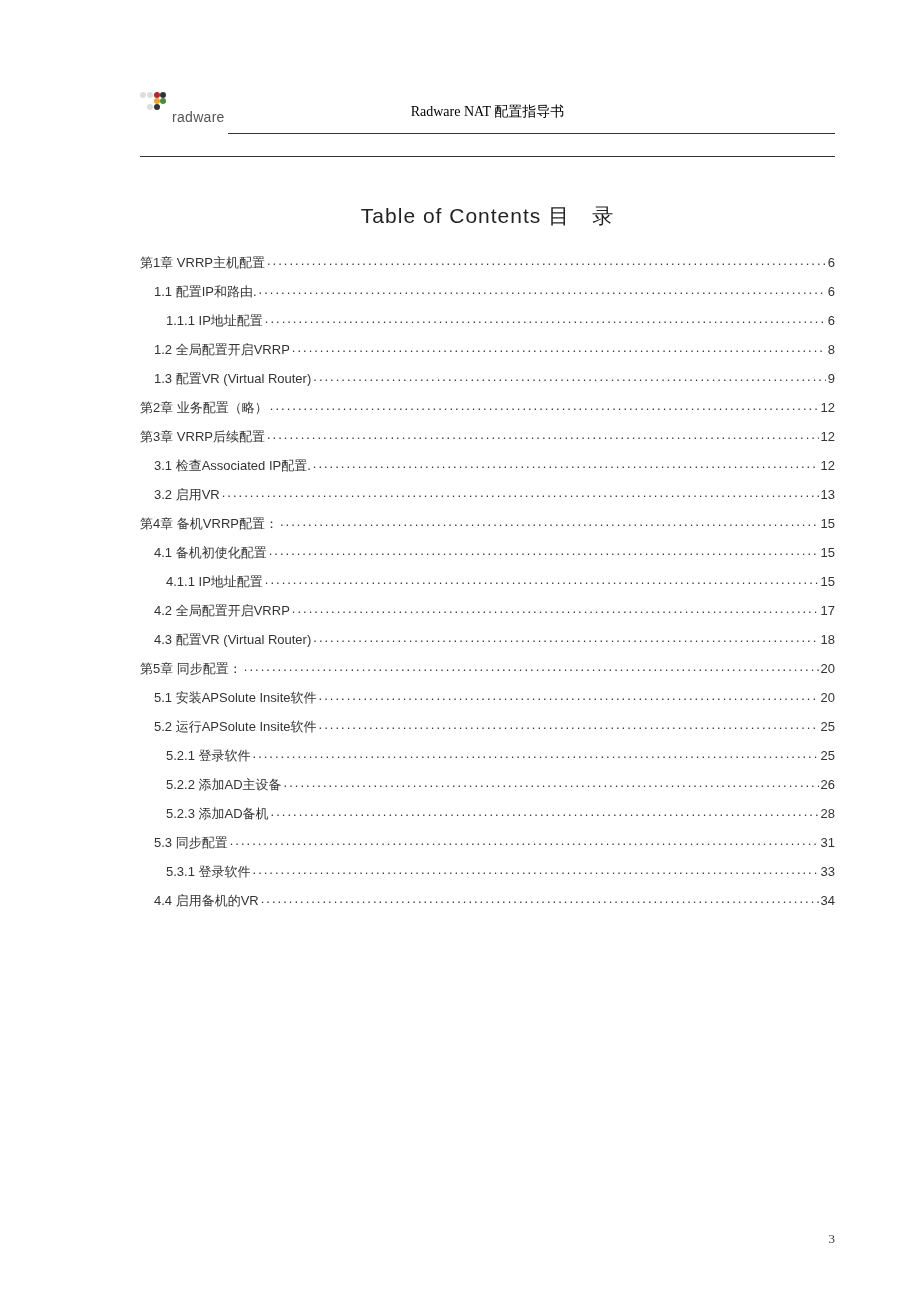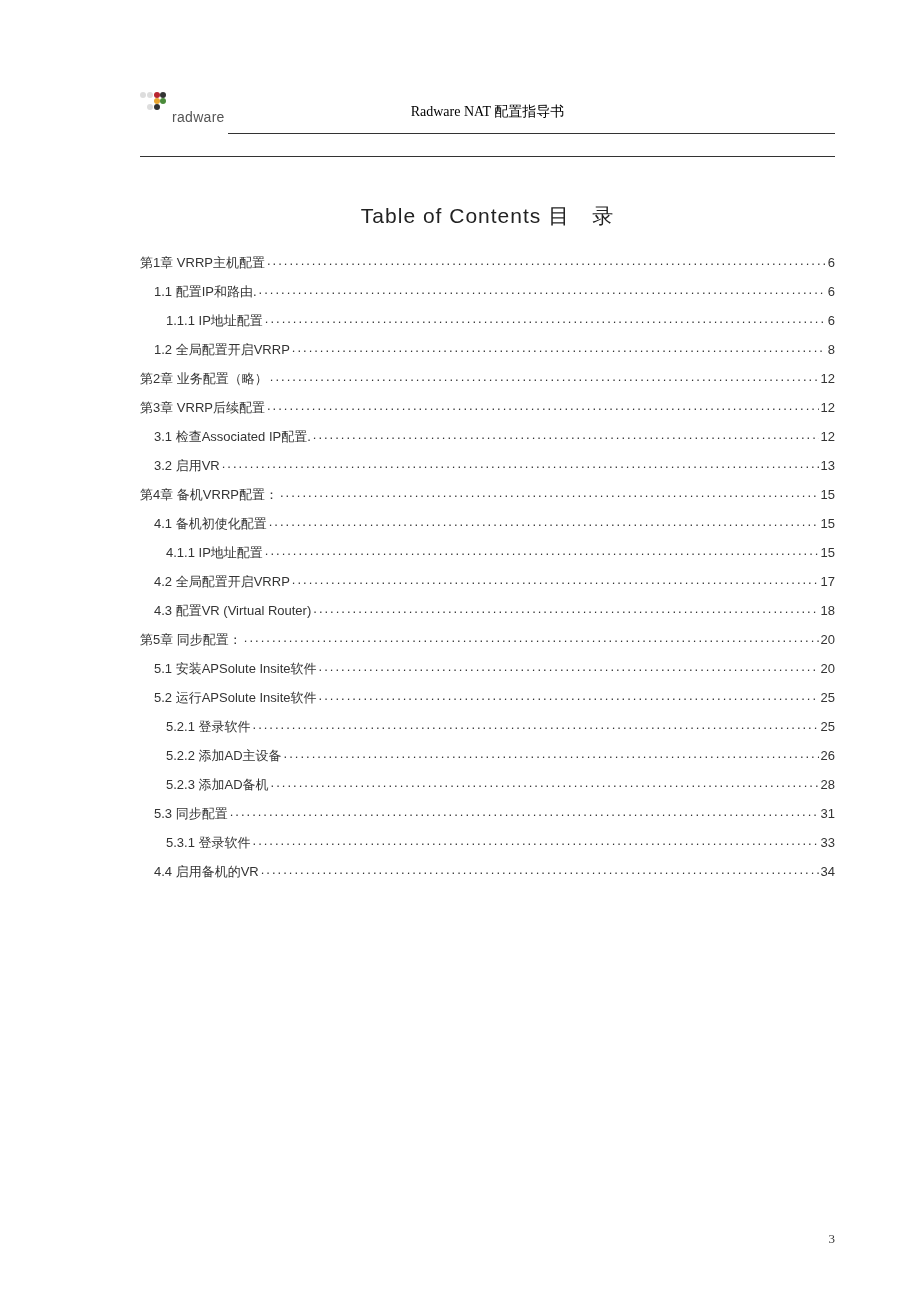--- a/index.html
+++ b/index.html
@@ -175,20 +175,25 @@
       <div class="toc-entry level-3">
         <span class="toc-label">1.1.1 IP地址配置</span>
         <span class="toc-dots"></span>
         <span class="toc-page">6</span>
       </div>
       <div class="toc-entry level-2">
         <span class="toc-label">1.2  全局配置开启VRRP</span>
         <span class="toc-dots"></span>
         <span class="toc-page">8</span>
       </div>
+      <div class="toc-entry level-2">
+        <span class="toc-label">1.3  配置VR (Virtual Router)</span>
+        <span class="toc-dots"></span>
+        <span class="toc-page">9</span>
+      </div>
       <div class="toc-entry level-1">
         <span class="toc-label">第2章  业务配置（略）</span>
         <span class="toc-dots"></span>
         <span class="toc-page">12</span>
       </div>
       <div class="toc-entry level-1">
         <span class="toc-label">第3章  VRRP后续配置</span>
         <span class="toc-dots"></span>
         <span class="toc-page">12</span>
       </div>

